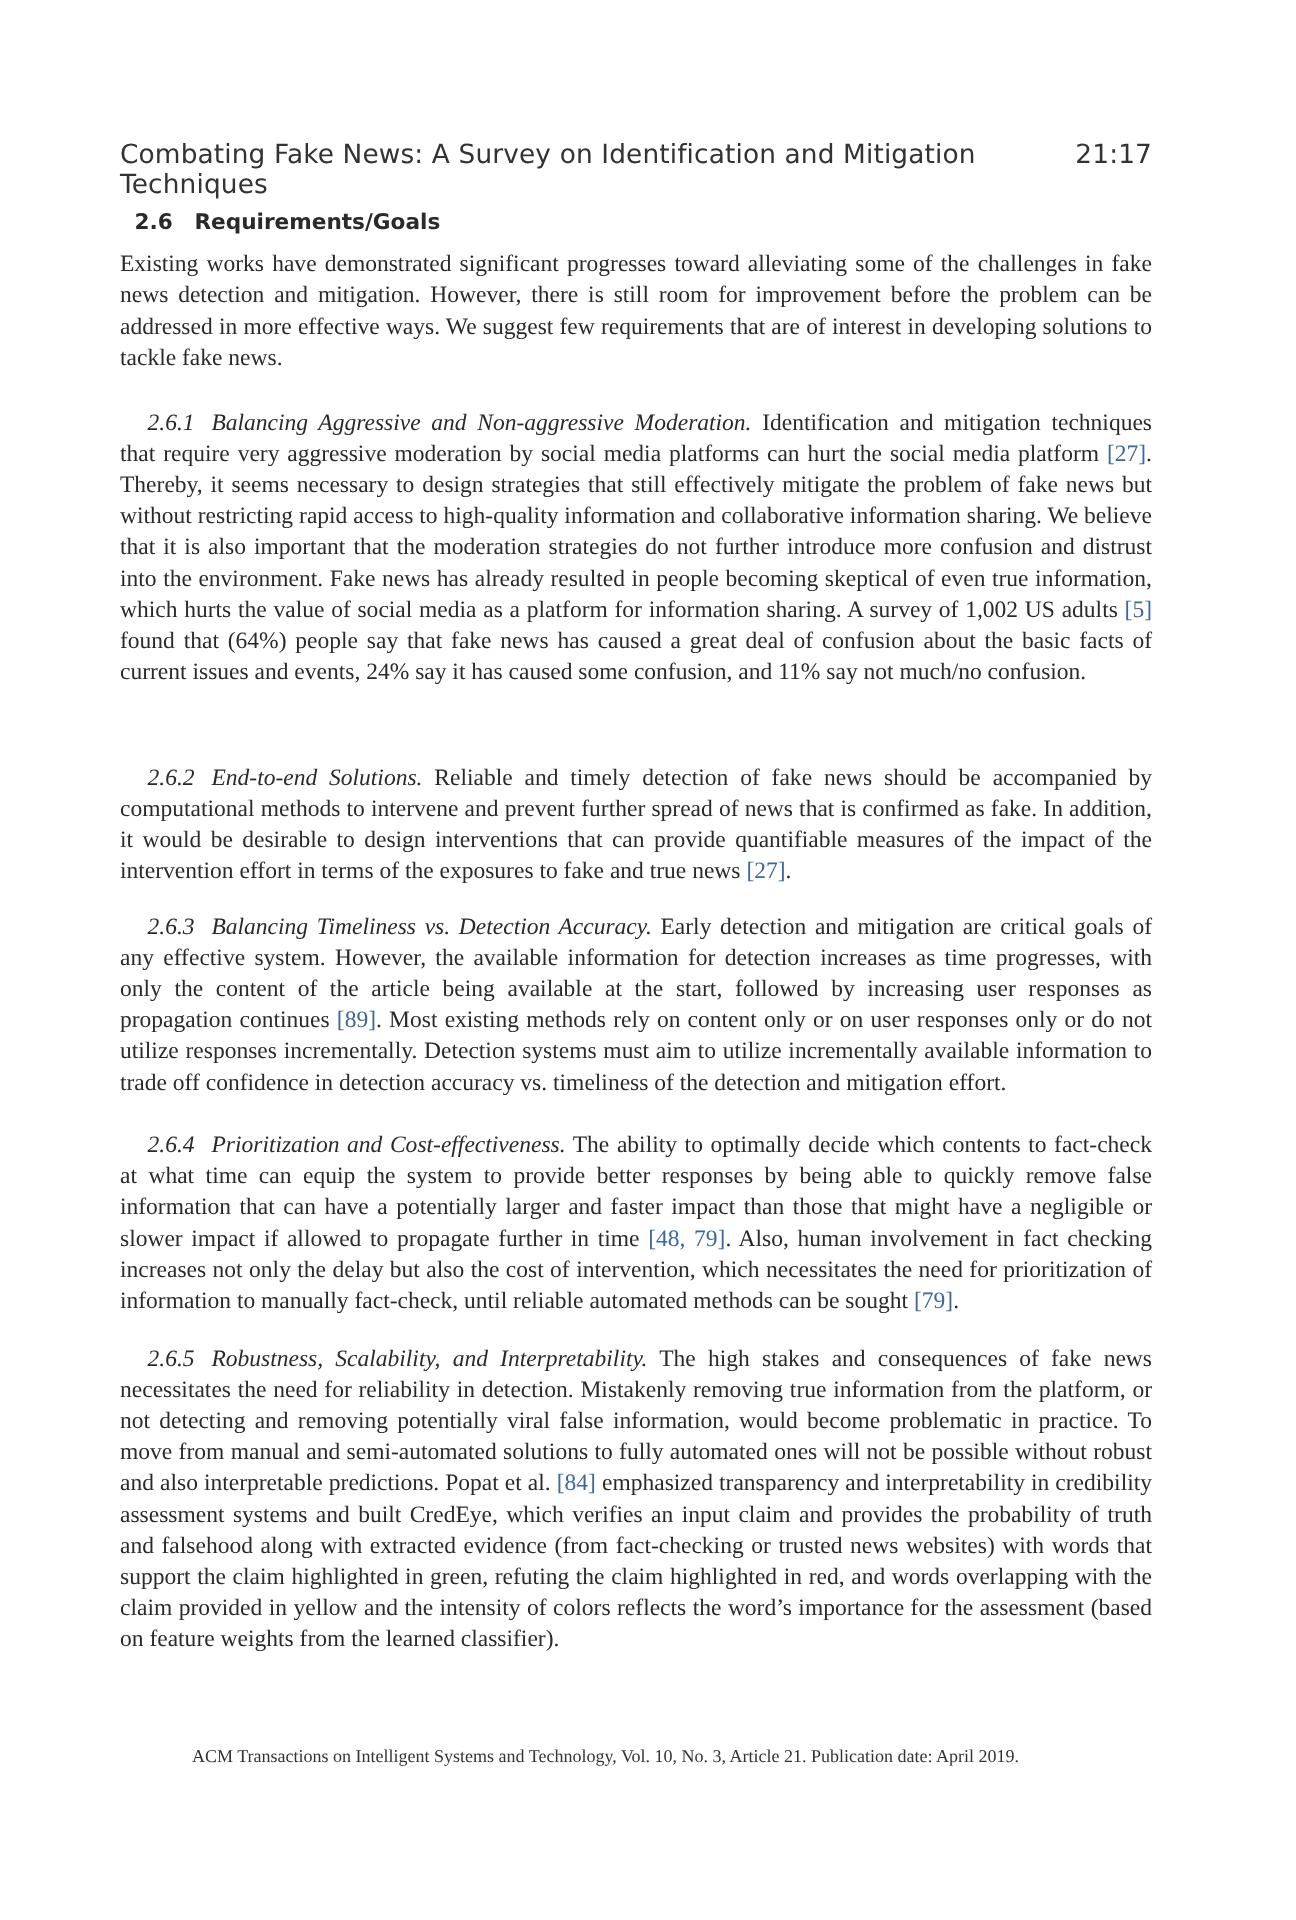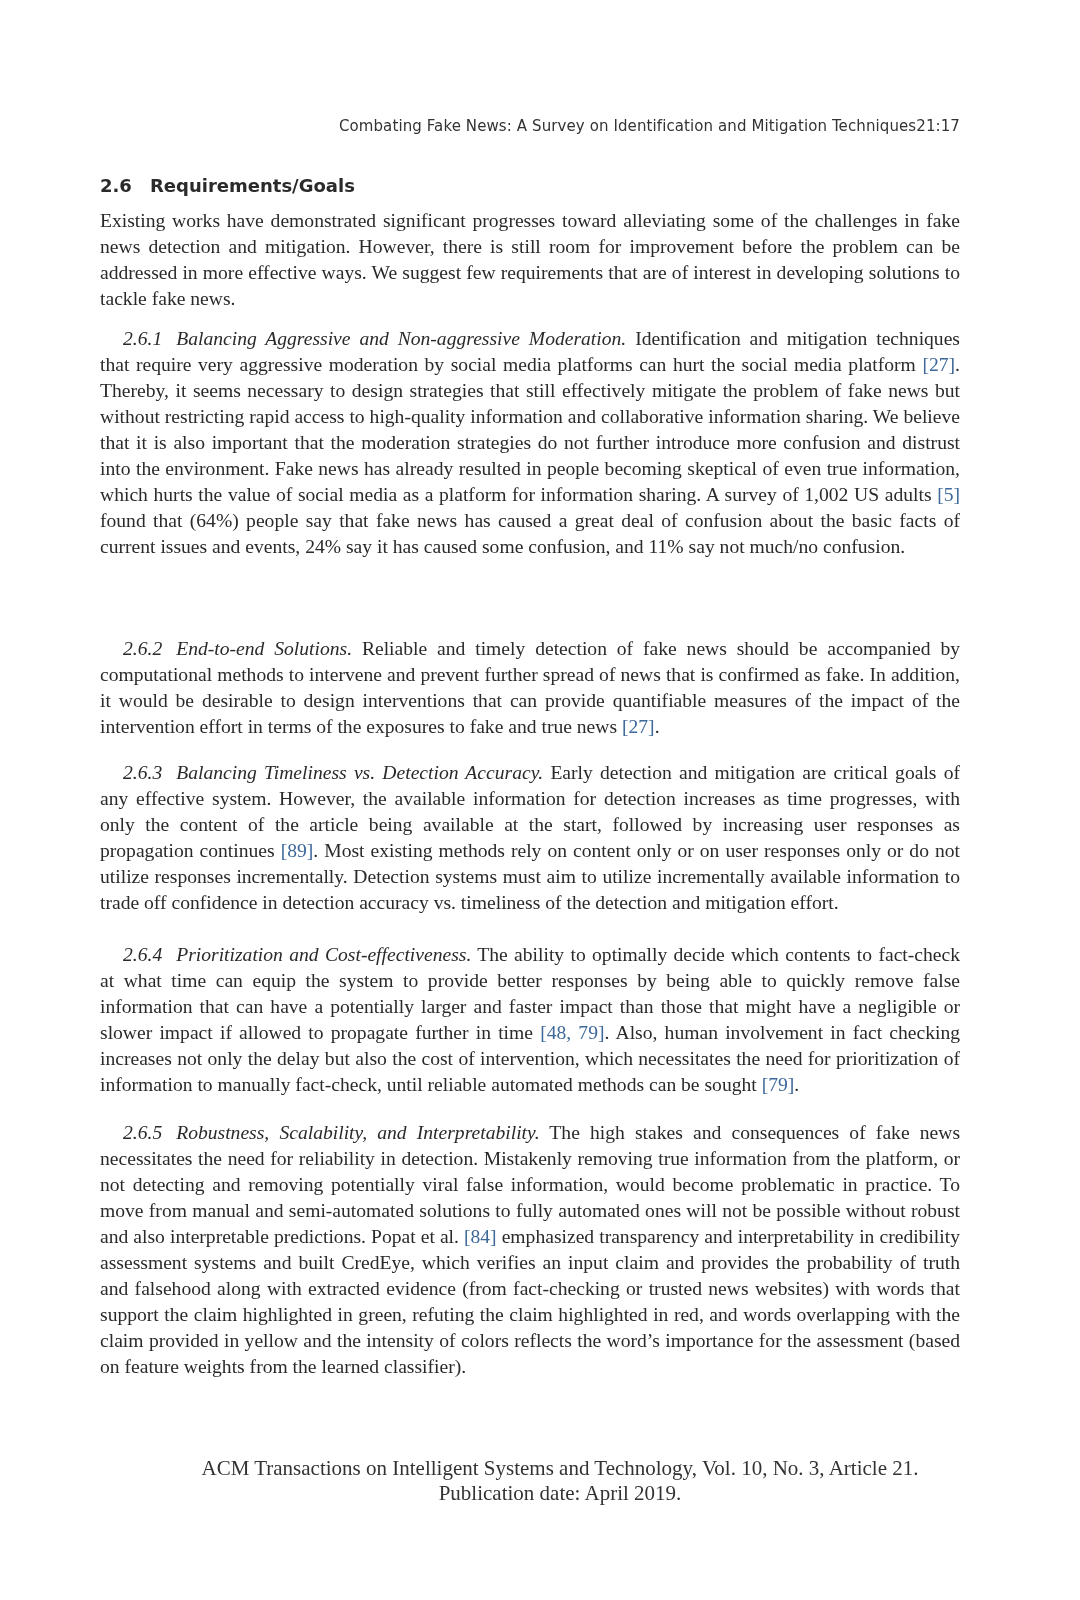--- a/index.html
+++ b/index.html
@@ -4,61 +4,61 @@
 <style>
   html, body { margin: 0; padding: 0; background: #ffffff; }
   body { width: 1080px; height: 1600px; position: relative; overflow: hidden; }
   .page {
     position: absolute; left: 100px; top: 0; width: 860px;
     font-family: "Liberation Serif", "DejaVu Serif", serif;
     color: #2a2a2a;
   }
   .running-head {
     position: absolute; top: 117px; left: 0; width: 860px;
-    display: flex; justify-content: flex-end; align-items: baseline;
+    display: flex; justify-content: space-between; align-items: baseline;
     font-family: "DejaVu Sans", "Liberation Sans", sans-serif;
-    font-size: 15px; color: #333; letter-spacing: 0.1px;
+    font-size: 22px; color: #333; letter-spacing: 0.1px;
   }
   .section-title {
-    position: absolute; top: 175px; left: 0;
+    position: absolute; top: 175px; left: 12px;
     font-family: "DejaVu Sans", "Liberation Sans", sans-serif;
     font-weight: bold; font-size: 18px; color: #2a2a2a;
   }
   .section-title .num { display: inline-block; width: 50px; }
   .body-text {
     position: absolute; left: 0; width: 860px;
     font-size: 19.6px; line-height: 26px; text-align: justify;
     hyphens: manual;
   }
   .body-text.indent { text-indent: 23px; }
   .sub-num { font-style: italic; margin-right: 14px; }
   .sub-title { font-style: italic; }
   .cite { color: #3d6899; }
   .footer {
-    position: absolute; top: 1456px; left: 60px; width: 800px; text-align: center;
-    font-size: 21px; color: #333;
+    position: absolute; top: 1456px; left: 60px; width: 800px; text-align: left;
+    font-size: 15px; color: #333;
   }
 </style>
 </head>
 <body>
 
 <div class="page">
 
   <div class="running-head">
     <span>Combating Fake News: A Survey on Identification and Mitigation Techniques</span>
     <span>21:17</span>
   </div>
 
   <div class="section-title">
     <span class="num">2.6</span><span>Requirements/Goals</span>
   </div>
 
   <p class="body-text" style="top:195px; margin:13px 0 17px 0;">Existing works have demonstrated significant progresses toward alleviating some of the challenges in fake news detection and mitigation. However, there is still room for improvement before the problem can be addressed in more effective ways. We suggest few requirements that are of interest in developing solutions to tackle fake news.</p>
 
-  <p class="body-text indent" style="top:326px; margin:0;">
+  <p class="body-text indent" style="top:340px; margin:0;">
     <span class="sub-num">2.6.1</span><span class="sub-title">Balancing Aggressive and Non-aggressive Moderation.</span><span> Identification and mitigation tech­niques that require very aggressive moderation by social media platforms can hurt the social me­dia platform </span><a class="cite">[27]</a><span>. Thereby, it seems necessary to design strategies that still effectively mitigate the problem of fake news but without restricting rapid access to high-quality information and collab­orative information sharing. We believe that it is also important that the moderation strategies do not further introduce more confusion and distrust into the environment. Fake news has already resulted in people becoming skeptical of even true information, which hurts the value of social media as a platform for information sharing. A survey of 1,002 US adults </span><a class="cite">[5]</a><span> found that (64%) peo­ple say that fake news has caused a great deal of confusion about the basic facts of current issues and events, 24% say it has caused some confusion, and 11% say not much/no confusion.</span>
   </p>
 
   <p class="body-text indent" style="top:636px; margin:0;">
     <span class="sub-num">2.6.2</span><span class="sub-title">End-to-end Solutions.</span><span> Reliable and timely detection of fake news should be accompanied by computational methods to intervene and prevent further spread of news that is confirmed as fake. In addition, it would be desirable to design interventions that can provide quantifiable mea­sures of the impact of the intervention effort in terms of the exposures to fake and true news </span><a class="cite">[27]</a><span>.</span>
   </p>
 
   <p class="body-text indent" style="top:760px; margin:0;">
     <span class="sub-num">2.6.3</span><span class="sub-title">Balancing Timeliness vs. Detection Accuracy.</span><span> Early detection and mitigation are critical goals of any effective system. However, the available information for detection increases as time progresses, with only the content of the article being available at the start, followed by increasing user responses as propagation continues </span><a class="cite">[89]</a><span>. Most existing methods rely on content only or on user responses only or do not utilize responses incrementally. Detection systems must aim to utilize incrementally available information to trade off confidence in detection accuracy vs. timeliness of the detection and mitigation effort.</span>
   </p>

